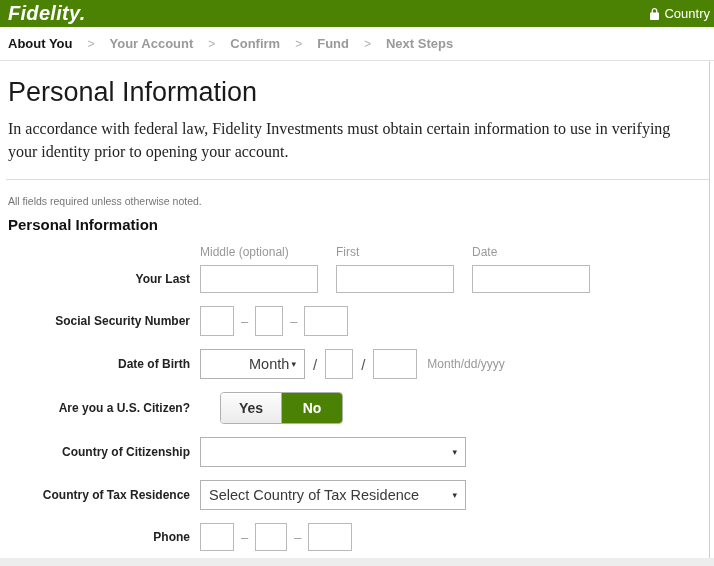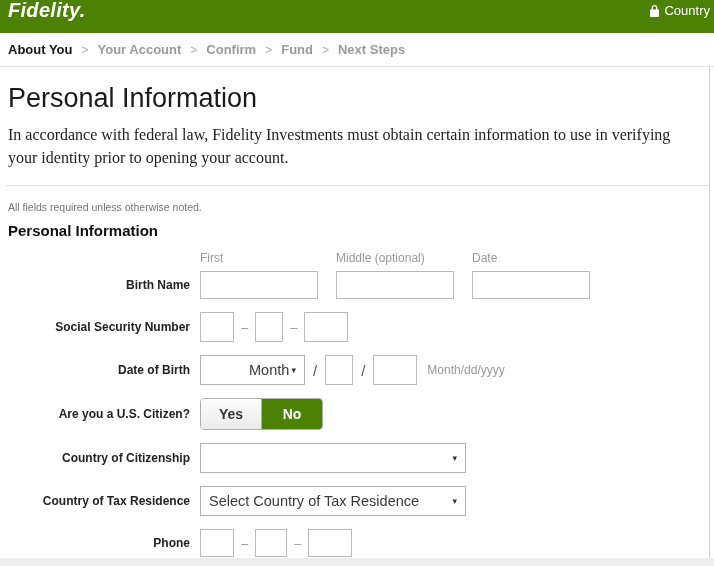--- a/index.html
+++ b/index.html
@@ -3,32 +3,32 @@
 <meta charset="utf-8">
 <style>
   html,body { margin:0; padding:0; }
   body {
     width:714px; height:566px; position:relative; overflow:hidden;
     background:#fff; font-family:"Liberation Sans", sans-serif;
     -webkit-font-smoothing:antialiased;
   }
   
   .topbar {
-    height:21px; background:#4c8204; display:flex;
-    align-items:center; justify-content:space-between; padding:0 4px 12px 8px;
+    height:27px; background:#4c8204; display:flex;
+    align-items:center; justify-content:space-between; padding:0 4px 0 8px;
   }
   .logo {
     color:#fff; font-weight:bold; font-style:italic; font-size:20px;
     letter-spacing:.3px; cursor:pointer; line-height:27px;
   }
   .secure { display:flex; align-items:center; gap:5px; color:#fff; font-size:13px; }
   .secure svg { display:block; }
   
   .breadcrumb {
-    height:33px; display:flex; align-items:center; gap:9px;
+    height:33px; display:flex; align-items:center; gap:15px;
     padding:0 8px; border-bottom:1px solid #e2e2e2; background:#fff;
     font-size:13px; font-weight:bold; color:#9a9a9a;
   }
   .breadcrumb .active { color:#151515; }
   .breadcrumb .sep { color:#b0b0b0; font-weight:normal; font-size:12px; }
   
   .content {
     box-sizing:border-box; width:710px; min-height:505px;
     border-right:1px solid #cfcfcf; padding:8px 0 0 8px;
   }
@@ -72,21 +72,21 @@
   .select-box .caret {
     position:absolute; right:8px; top:50%; transform:translateY(-50%);
     font-size:9px; color:#333;
   }
   .month-select { width:105px;padding-left:48px; }
   .country-select { width:266px; }
   .email-input { width:340px; height:26px; }
   
   .toggle {
     display:flex; border:1px solid #b0b0b0; border-radius:4px; overflow:hidden;
-    height:30px; width:fit-content; box-sizing:content-box;
+    height:30px; width:fit-content; box-sizing:content-box;margin-left:20px;
   }
   .toggle-btn {
     width:60px; display:flex; align-items:center; justify-content:center;
     font-size:14px; font-weight:bold; cursor:pointer;
   }
   .toggle-yes { background:linear-gradient(#fdfdfd,#ebebeb); color:#333; border-right:1px solid #b0b0b0; }
   .toggle-no { background:#4c8204; color:#fff; }
   
   .bottom-strip { position:absolute; left:0; right:0; bottom:0; height:8px; background:#ededed; }
 </style>
@@ -118,27 +118,27 @@
 </nav>
 
 <main class="content">
   <h1 class="page-title">Personal Information</h1>
   <p class="intro">In accordance with federal law, Fidelity Investments must obtain certain information to use in verifying your identity prior to opening your account.</p>
   <hr class="divider">
   <div class="required-note">All fields required unless otherwise noted.</div>
   <h2 class="section-heading">Personal Information</h2>
 
   <div class="cols-header">
+    <span>Middle (optional)</span>
     <span>First</span>
-    <span>Middle (optional)</span>
     <span>Date</span>
   </div>
 
   <div class="form-row">
-    <div class="label-col">Birth Name</div>
+    <div class="label-col">Your Last</div>
     <div class="field-col">
       <input class="ti name-input" type="text" value="" style="">
       <input class="ti name-input" type="text" value="" style="">
       <input class="ti name-input" type="text" value="" style="">
     </div>
   </div>
 
   <div class="form-row">
     <div class="label-col">Social Security Number</div>
     <div class="field-col">

